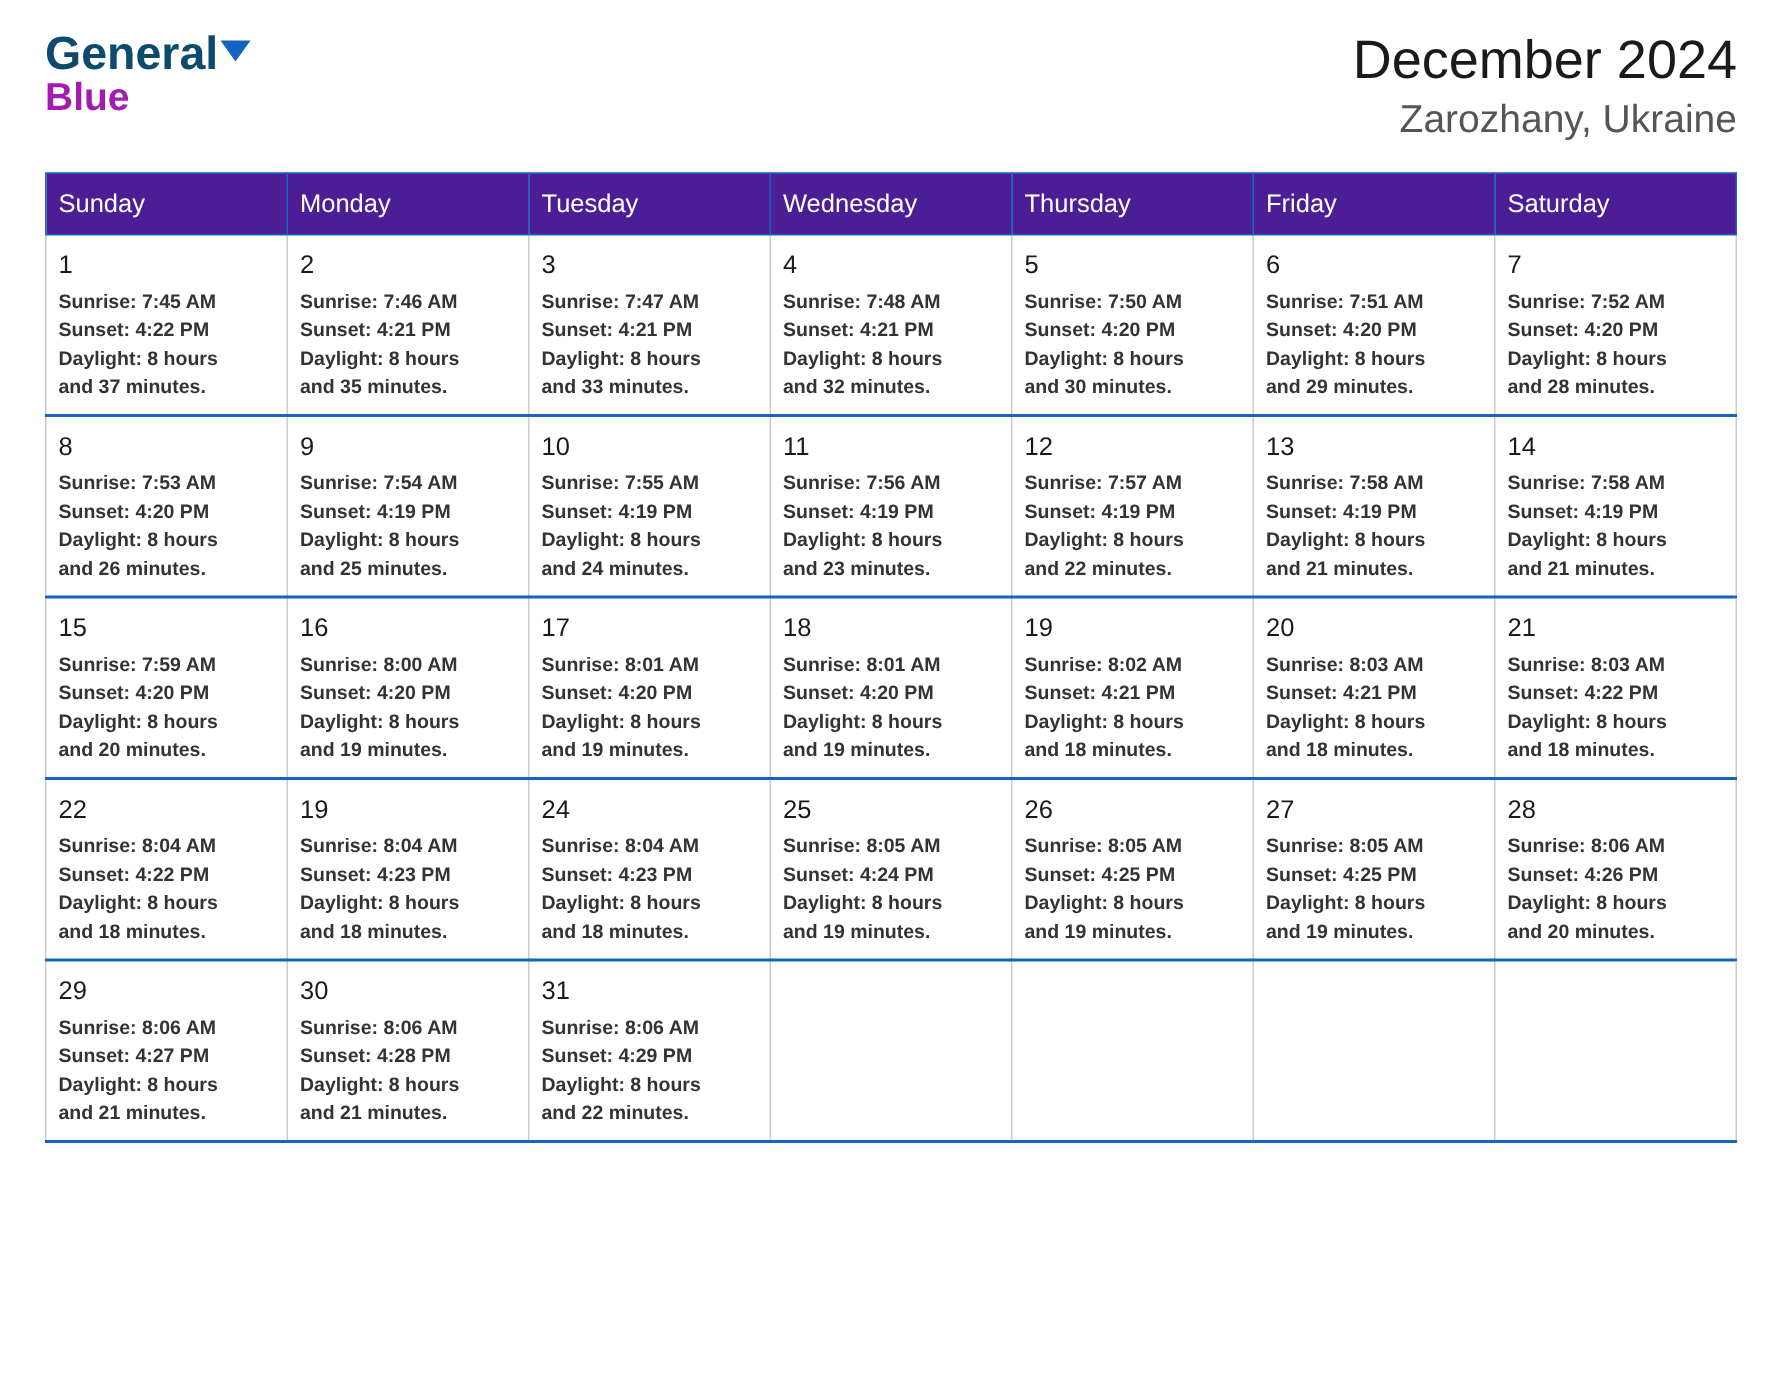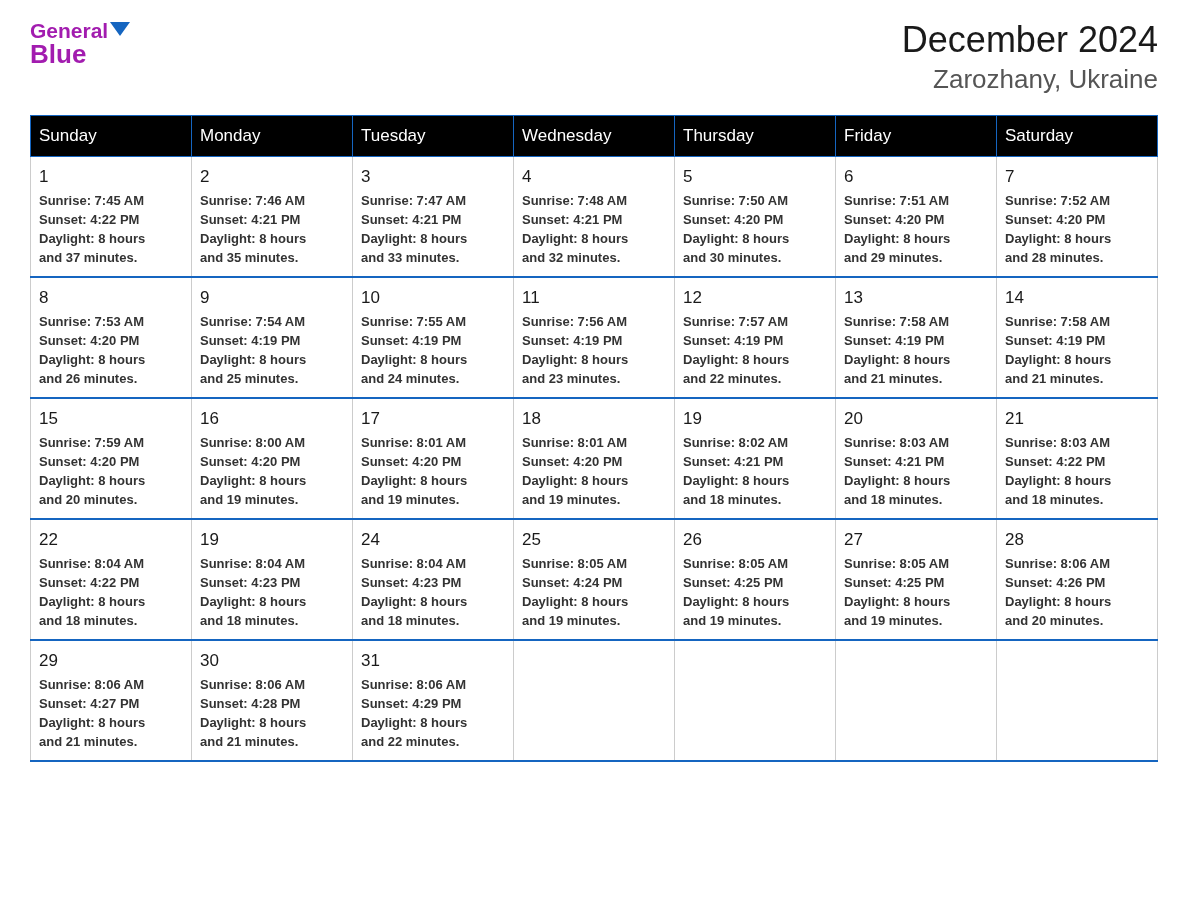--- a/index.html
+++ b/index.html
@@ -15,23 +15,23 @@
       justify-content: space-between;
       align-items: flex-start;
       margin-bottom: 20px;
     }
     .logo {
       display: flex;
       flex-direction: column;
       align-items: flex-start;
     }
     .logo-general {
-      font-size: 21px;
+      font-size: 31px;
       font-weight: bold;
-      color: #a21caf;
+      color: #0c4a6e;
       line-height: 1;
     }
     .logo-blue {
       font-size: 26px;
       font-weight: bold;
       color: #a21caf;
       line-height: 1;
     }
     .logo-triangle {
       display: inline-block;
@@ -62,21 +62,21 @@
       font-size: 26px;
       color: #555;
       margin-top: 4px;
     }
     table {
       width: 100%;
       border-collapse: collapse;
       table-layout: fixed;
     }
     thead tr {
-      background-color: #000000;
+      background-color: #4c1d95;
     }
     thead th {
       color: #fff;
       font-size: 17px;
       font-weight: normal;
       padding: 10px 8px;
       text-align: left;
       border: 1px solid #1565c0;
     }
     tbody td {

